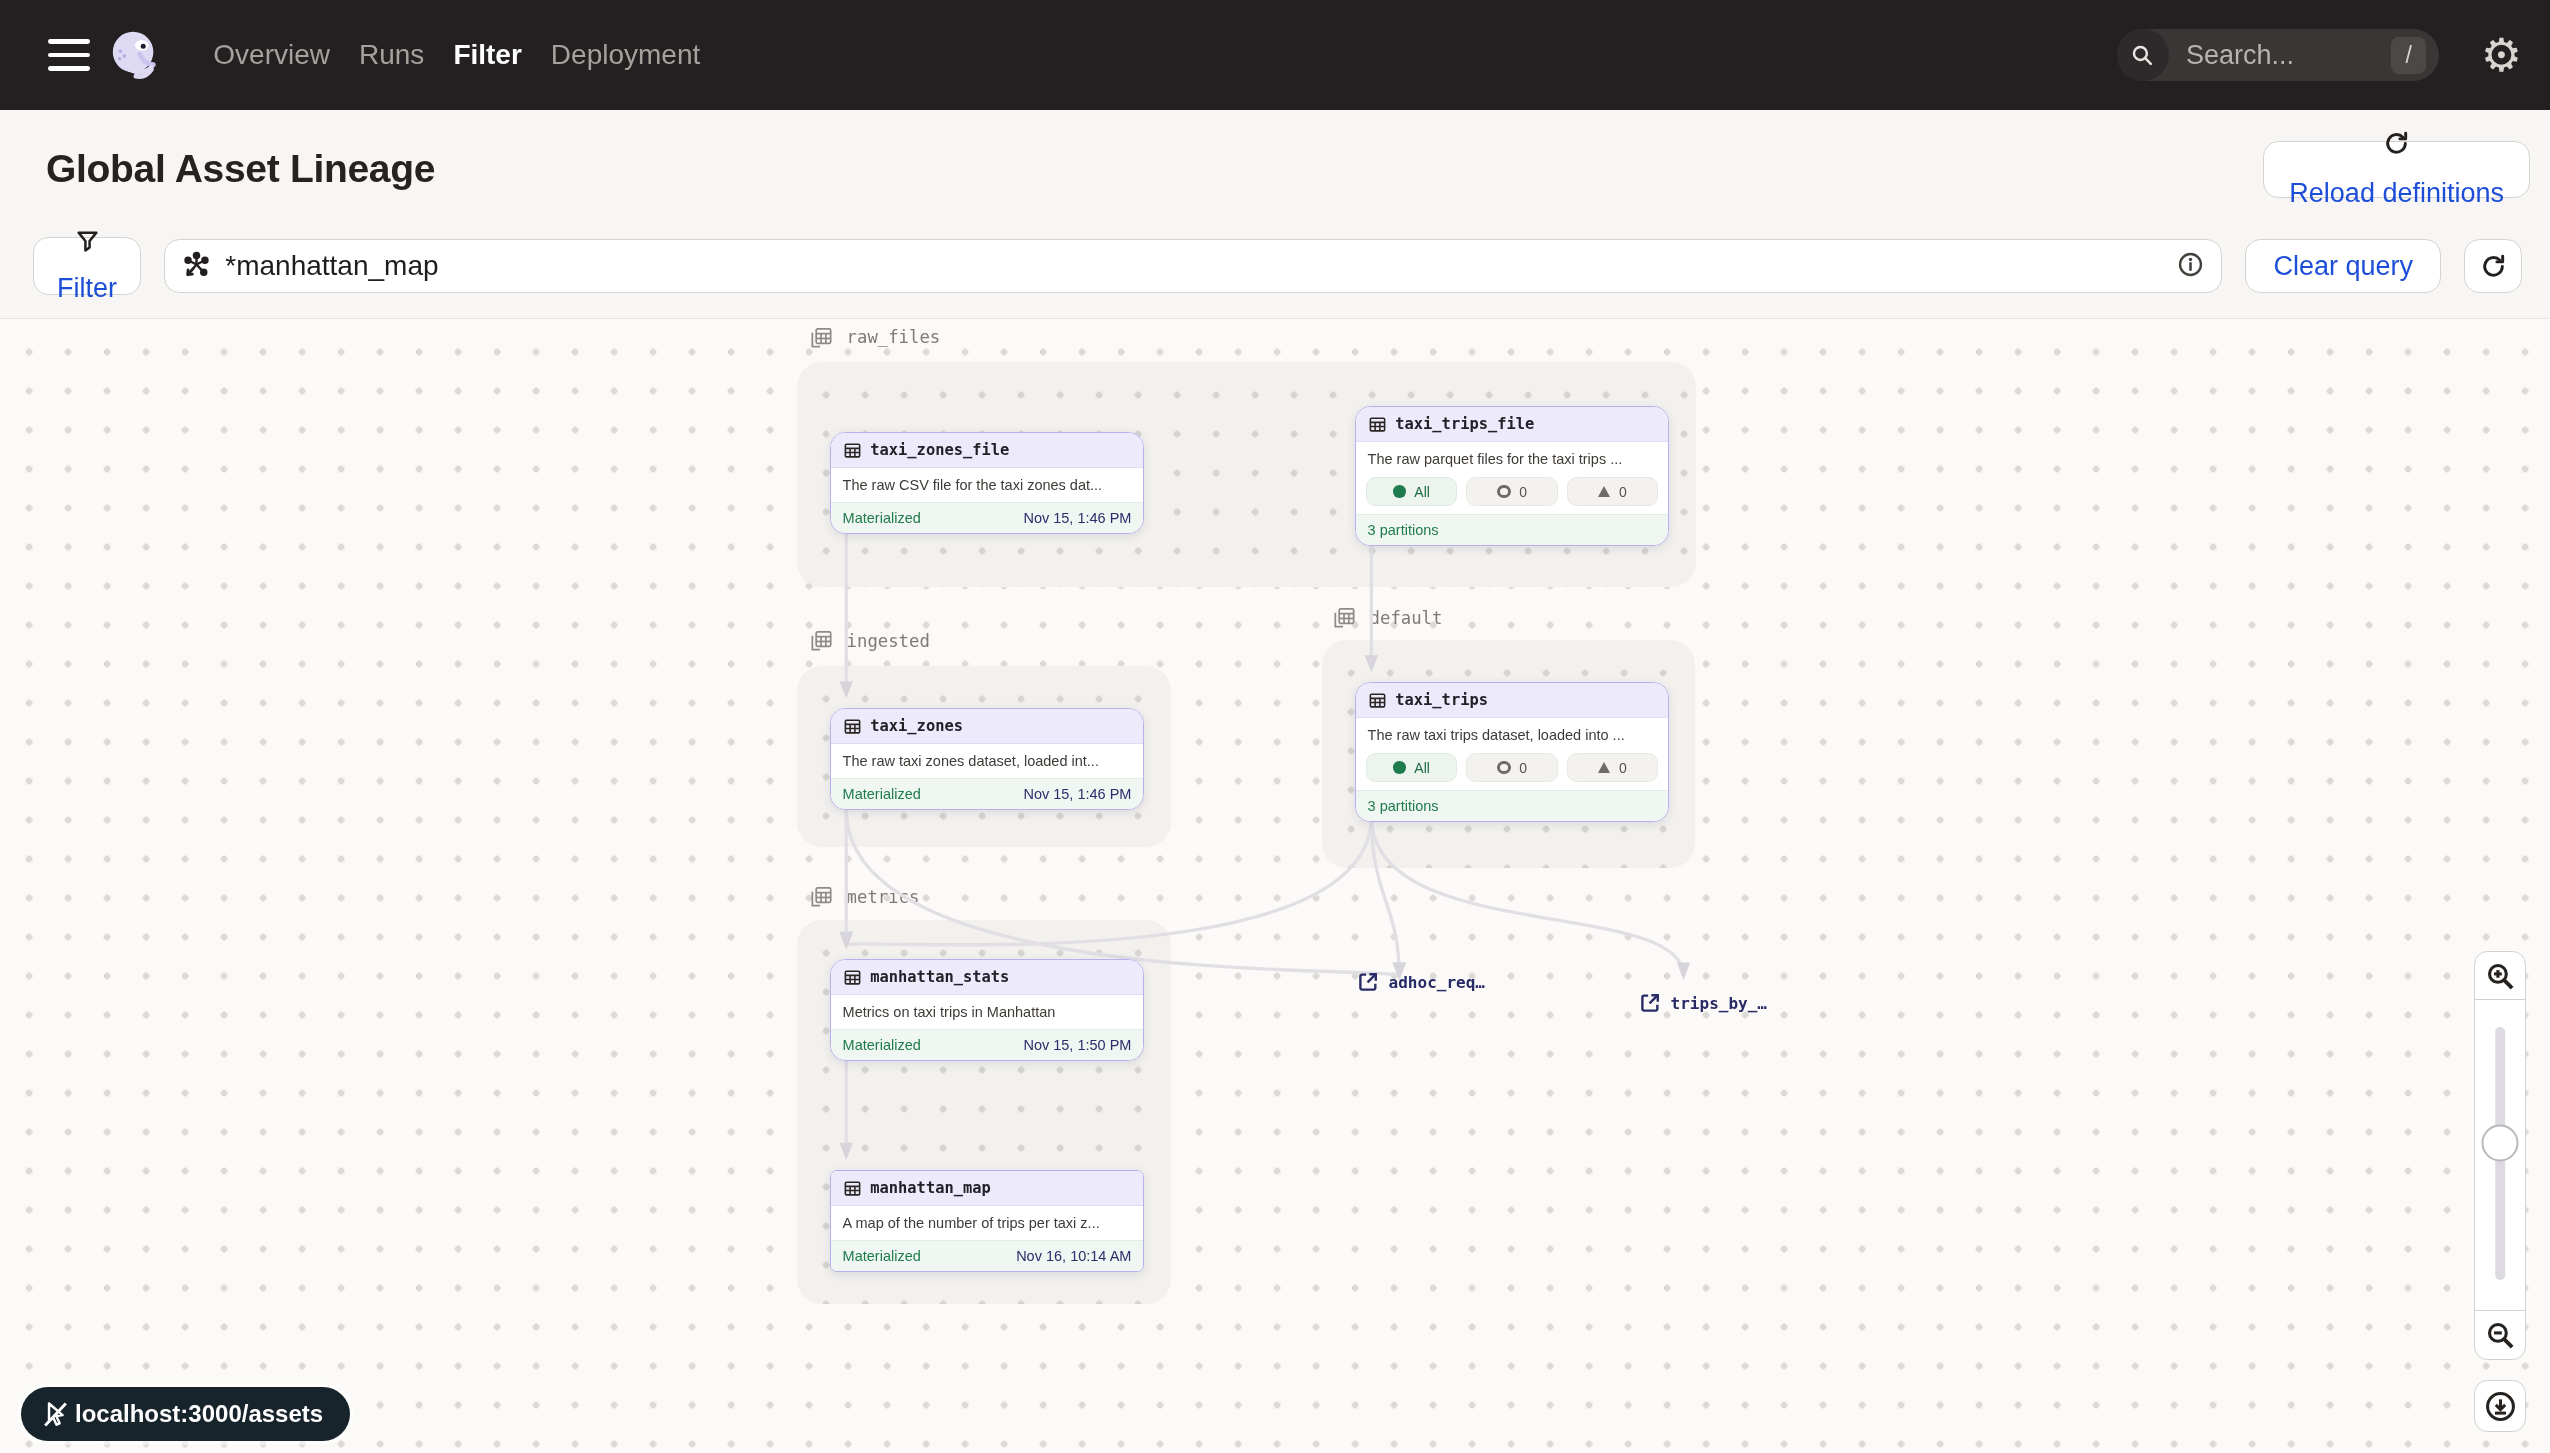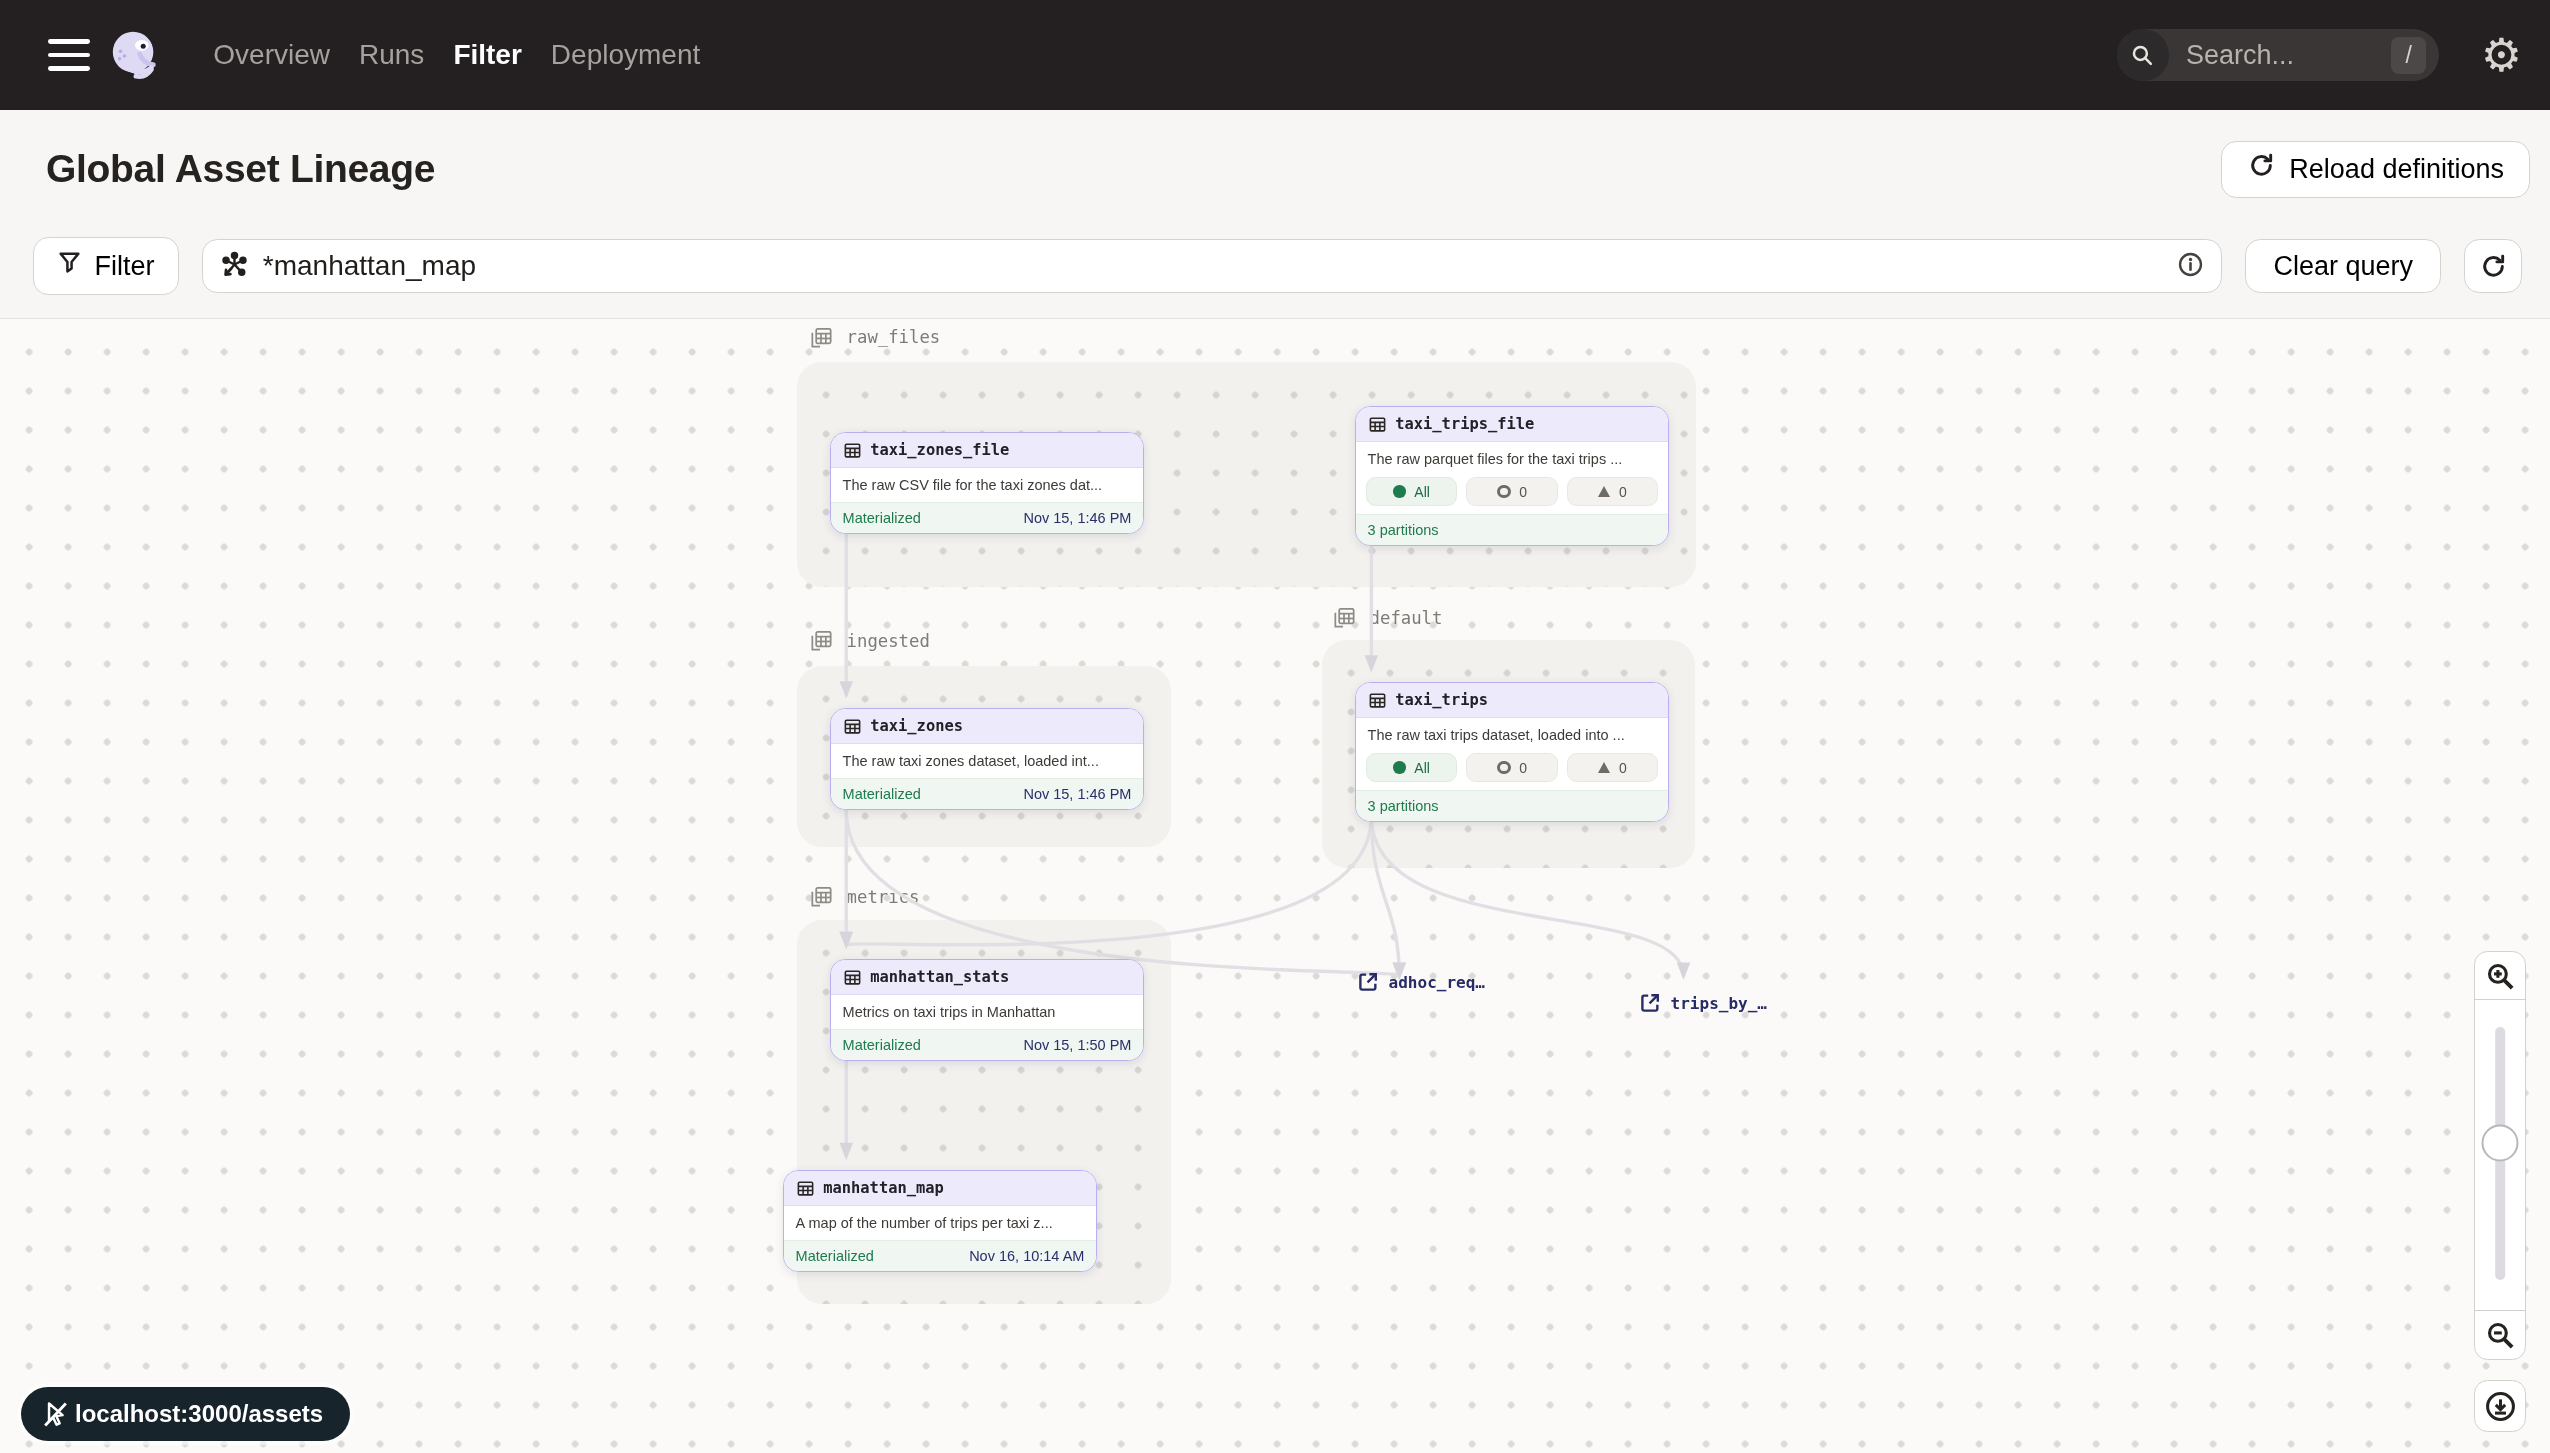--- a/index.html
+++ b/index.html
@@ -17,21 +17,21 @@
   .nav-spacer { flex:1; }
   .search-pill { width:322px; height:52px; background:#3A3636; border-radius:26px; display:flex; align-items:center; cursor:text; }
   .search-iconwrap { width:52px; height:52px; border-radius:50%; background:#2D2A2B; display:flex; align-items:center; justify-content:center; flex:0 0 auto; }
   .search-ph { color:#B7B3AE; font-size:27px; margin-left:17.3px; flex:1; }
   .kbd { min-width:35px; height:37px; background:#4C4847; color:#D7D4D0; border-radius:7.7px; display:flex; align-items:center; justify-content:center; font-size:23px; margin-right:12.5px; padding:0 7.7px; }
   .gear { margin-left:42px; font-family:"DejaVu Sans",sans-serif; font-size:46px; color:#D8D5D1; line-height:1; cursor:pointer; background:none; border:none; }
 
   
   .page-head { height:118px; background:#F7F6F4; display:flex; align-items:center; padding:0 20px 0 46px; }
   .page-title { font-size:39px; font-weight:700; color:#26221F; letter-spacing:-0.3px; }
-  .btn { background:#FFFFFF; border:1.9px solid #D5D3CF; border-radius:15.4px; color:#000000; font-size:27px; display:flex; align-items:center; justify-content:center; cursor:pointer; font-family:"Liberation Sans",sans-serif; }
+  .btn { background:#FFFFFF; border:1.9px solid #D5D3CF; border-radius:15.4px; color:#1d4ed8; font-size:27px; display:flex; align-items:center; justify-content:center; cursor:pointer; font-family:"Liberation Sans",sans-serif;flex-direction:column; }
   .reload-btn { margin-left:auto; height:57px; padding:0 25px; gap:13.5px; }
 
   
   .toolbar { height:91px; background:#F7F6F4; border-bottom:1.9px solid #E6E4E1; display:flex; align-items:center; padding:0 28px 13.5px 26px; gap:23px; }
   .filter-btn { height:58px; padding:12px 23px; gap:12.5px;margin-left:7px; }
   .query-box { flex:1; height:54px; background:#FFFFFF; border:1.9px solid #D5D3CF; border-radius:15.4px; display:flex; align-items:center; padding:0 17.3px 0 17.3px; gap:14px; cursor:text; }
   .query-input { flex:1; border:none; outline:none; font-size:28px; color:#201D1B; font-family:"Liberation Sans",sans-serif; background:transparent; }
   .clear-btn { height:54px; padding:0 27px; }
   .refresh-btn { height:54px; width:58px; }
   .materialize-btn { height:54px; background:#232021; border-radius:15.4px; display:flex; align-items:center; color:#F7F6F4; font-size:27px; cursor:pointer; }
@@ -373,21 +373,21 @@
         </svg>
       <span class="an-name">manhattan_stats</span>
     </div>
     <div class="an-desc">Metrics on taxi trips in Manhattan</div>
     <div class="an-foot">
       <span class="an-status">Materialized</span>
       <span class="an-ts">Nov 15, 1:50 PM</span>
     </div>
   </div>
 
-  <div class="asset-node" style="left:783px; top:851px;">
+  <div class="asset-node" style="left:830px; top:851px;border-radius:7px;">
     <div class="an-head">
       <svg width="19" height="19" viewBox="0 0 24 24" fill="none" stroke="#2A2623" stroke-width="2">
           <rect x="3" y="4" width="18" height="16" rx="1.5"></rect>
           <line x1="3" y1="9.3" x2="21" y2="9.3"></line>
           <line x1="9" y1="9.3" x2="9" y2="20"></line>
           <line x1="15" y1="9.3" x2="15" y2="20"></line>
           <line x1="3" y1="14.6" x2="21" y2="14.6"></line>
         </svg>
       <span class="an-name">manhattan_map</span>
     </div>

